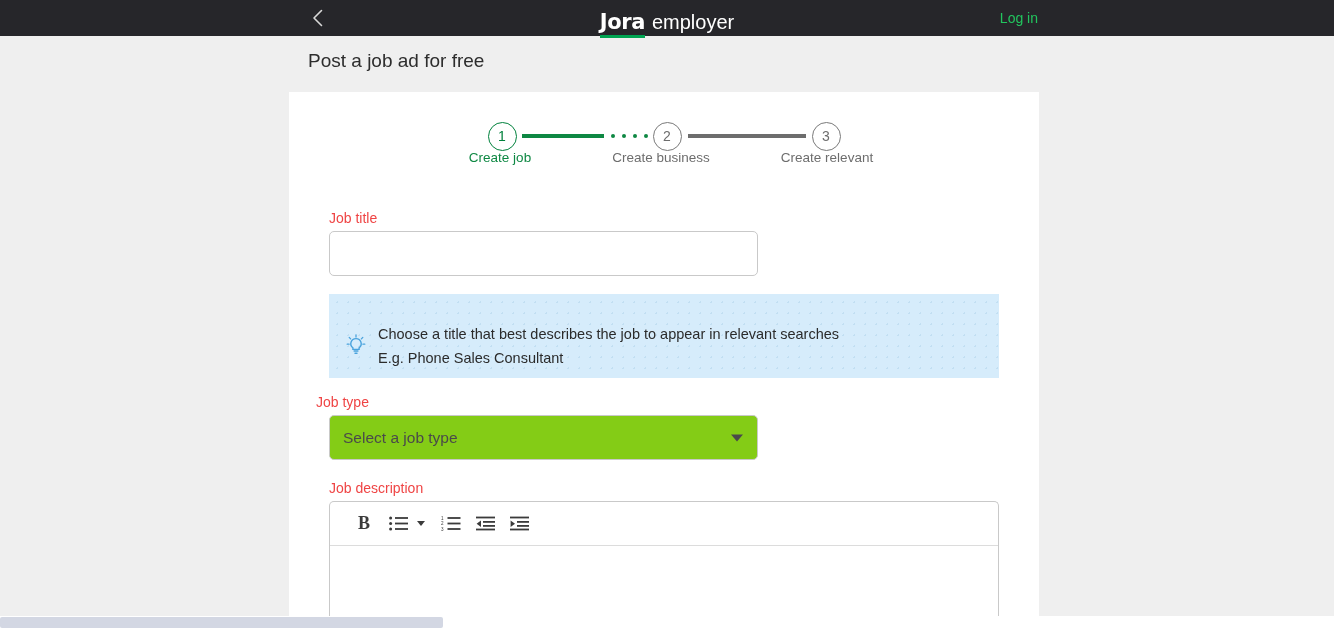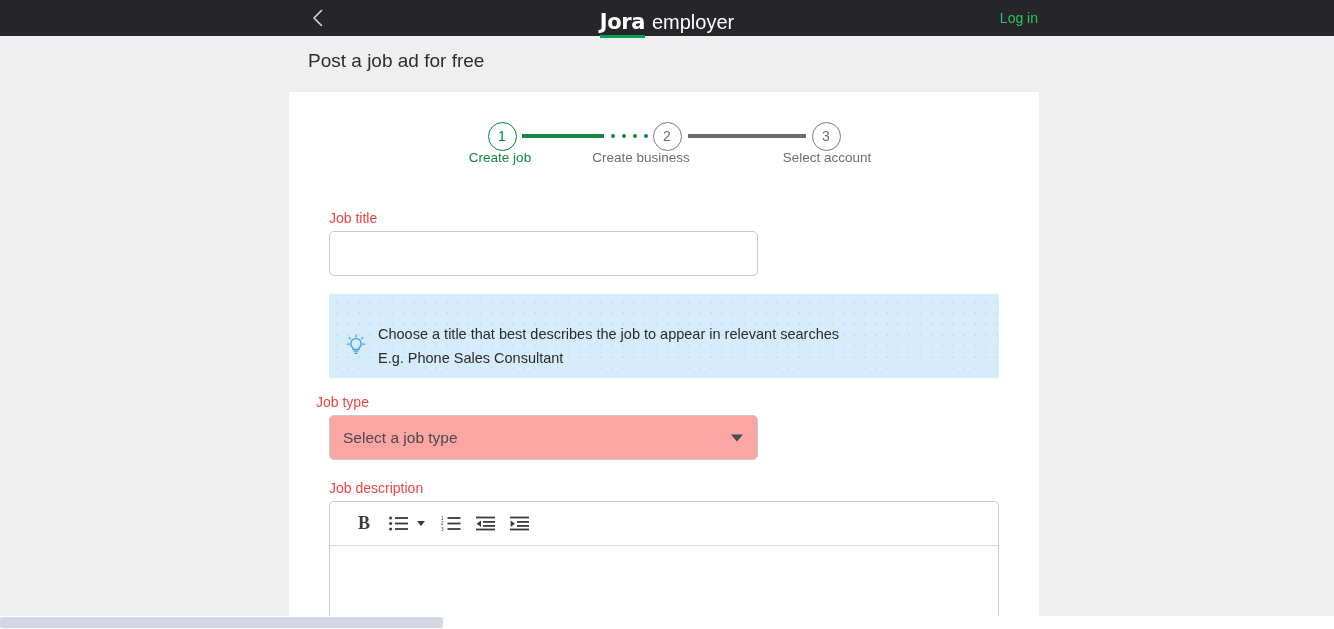--- a/index.html
+++ b/index.html
@@ -117,21 +117,21 @@
     height: 20px;
   }
   .step-label {
     position: absolute; top: 0;
     font-size: 13.5px; color: #6d6d6d;
     white-space: nowrap;
     transform: translateX(-50%);
   }
   .step-label.active { color: #0e8843; }
   .sl1 { left: 211px; }
-  .sl2 { left: 352px; }
+  .sl2 { left: 372px; }
   .sl3 { left: 538px; }
 
   
   .field-label {
     position: absolute;
     font-size: 14px; color: #ef4444;
   }
   .text-input {
     position: absolute;
     background: #fff;
@@ -173,21 +173,21 @@
   #job-type-label { left: 27px; top: 302px; }
   .select-wrap {
     position: absolute;
     left: 40px; top: 323px;
     width: 429px; height: 45px;
   }
   .select-box {
     width: 100%; height: 100%;
     border: 1px solid #c9c9c9;
     border-radius: 5px;
-    background: #fca5a5;
+    background: #84cc16;
     display: flex; align-items: center;
     padding: 0 13px;
     font-size: 15.5px;
     color: #4a4a4a;
     cursor: pointer;
   }
   .select-caret {
     position: absolute; right: 15px; top: 50%;
     transform: translateY(-50%);
     width: 0; height: 0;
@@ -301,21 +301,21 @@
       <div class="connector">
         <div class="conn-solid-gray"></div>
       </div>
       <div class="circle">
         <span>3</span>
       </div>
     </div>
     <div class="step-labels">
       <div class="step-label active sl1">Create job</div>
       <div class="step-label sl2">Create business</div>
-      <div class="step-label sl3">Select account</div>
+      <div class="step-label sl3">Create relevant</div>
     </div>
   </div>
 
   <label class="field-label" id="job-title-label">Job title</label>
   <input class="text-input" id="job-title-input" type="text" placeholder="" style="">
 
   <div class="tipbox">
     <div class="tip-icon">
       <svg width="20" height="21" viewBox="0 0 20 21">
         <g stroke="#4aa3dd" stroke-width="1.3" stroke-linecap="round" fill="none">

